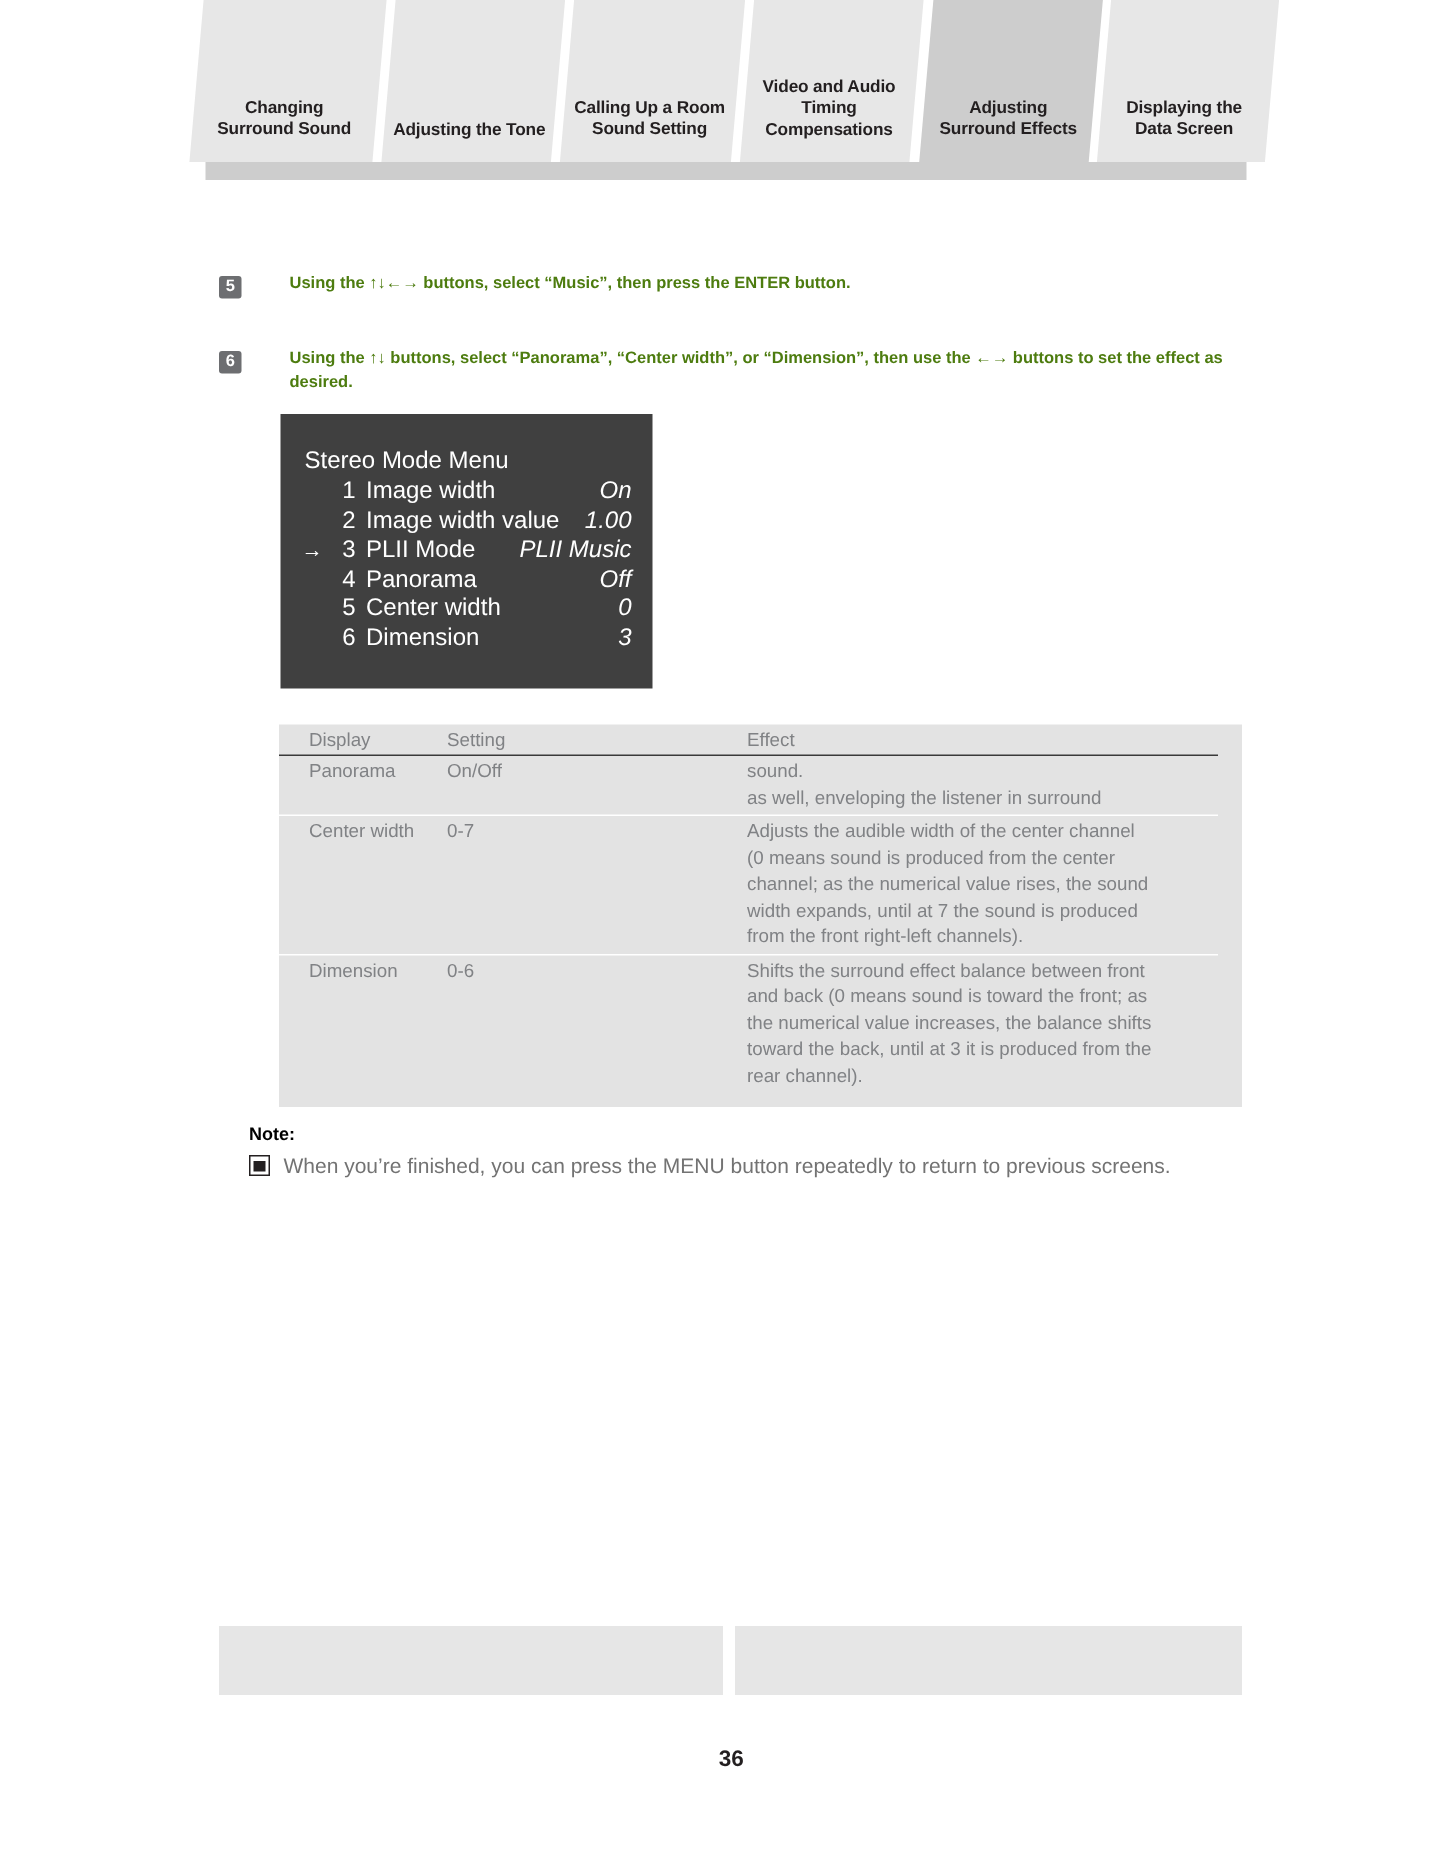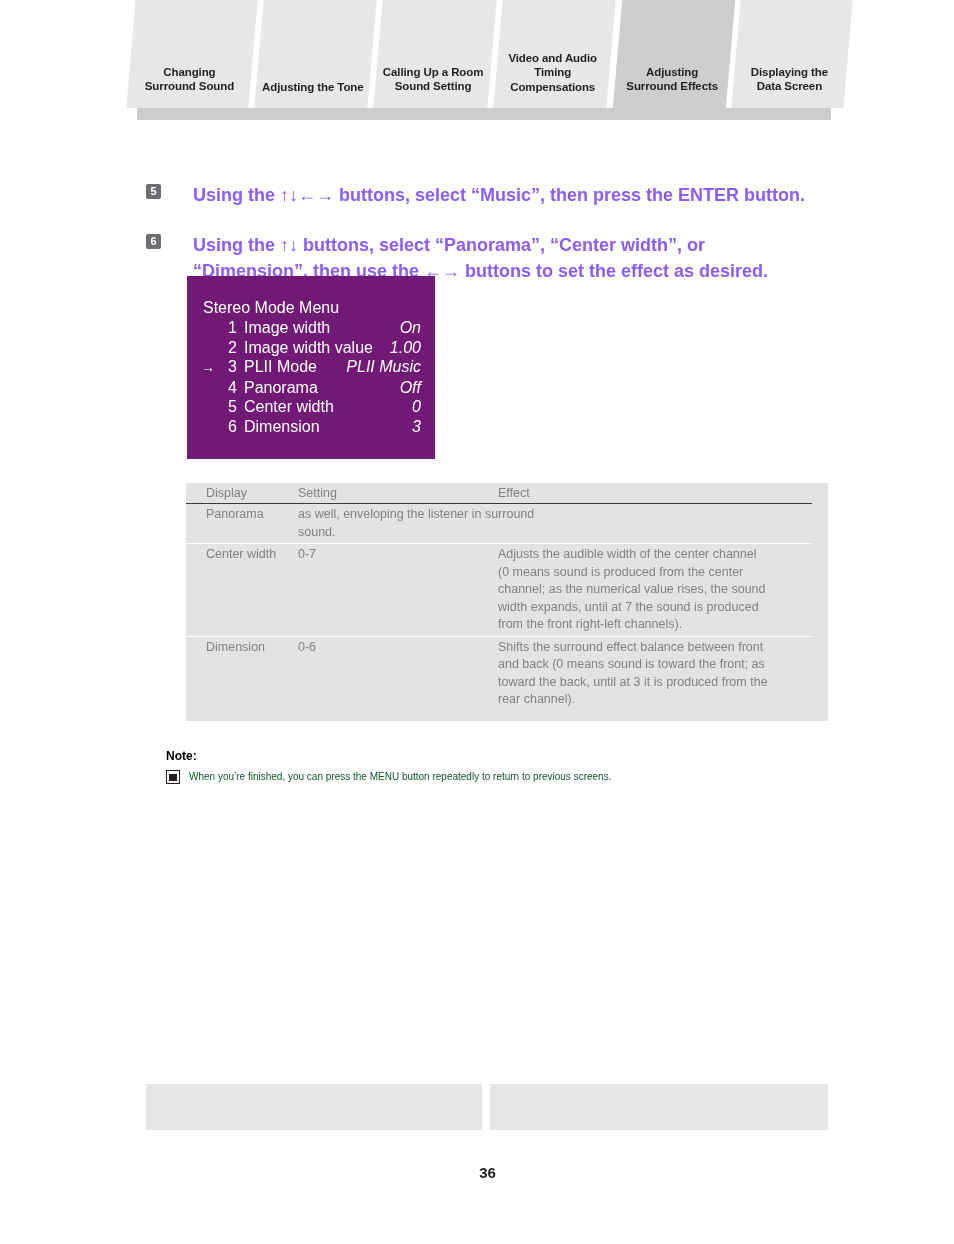--- a/index.html
+++ b/index.html
@@ -74,38 +74,38 @@
     color: #ffffff;
     font-size: 11px;
     font-weight: bold;
     line-height: 15px;
     text-align: center;
     flex: 0 0 auto;
     margin-top: 2px;
   }
   .step-text {
     margin-left: 32px;
-    font-size: 18px;
+    font-size: 11px;
     font-weight: bold;
     line-height: 1.45;
-    color: #8b5cf6;
+    color: #4d7c0f;
     max-width: 630px;
   }
 
   #step5 { left: 146px; top: 182px; }
   #step6 { left: 146px; top: 232px; }
 
   
   .osd {
     position: absolute;
     left: 187px;
     top: 276px;
     width: 248px;
     height: 183px;
-    background: #701a75;
+    background: #404040;
     color: #ffffff;
     box-sizing: border-box;
     padding: 22px 14px 0 14px;
   }
   .osd-title {
     font-size: 16px;
     line-height: 20px;
     color: #ffffff;
     font-weight: normal;
     margin-left: 2px;
@@ -219,23 +219,23 @@
     content: "";
     position: absolute;
     left: 1.6px;
     right: 1.6px;
     top: 3.4px;
     bottom: 1.6px;
     background: #231f20;
   }
   .note-text {
     margin-left: 9px;
-    font-size: 10px;
+    font-size: 14px;
     line-height: 16px;
-    color: #14532d;
+    color: #737373;
     text-align: center;
   }
 
   
   .footer-box {
     position: absolute;
     top: 1084px;
     height: 46px;
     background: #e6e6e6;
   }
@@ -343,23 +343,24 @@
 <div class="spec-table">
 
   <div class="spec-row spec-head">
     <div class="c-display">Display</div>
     <div class="c-setting">Setting</div>
     <div class="c-effect">Effect</div>
   </div>
 
   <div class="spec-row spec-body-row">
     <div class="c-display">Panorama</div>
+    <div class="c-setting">On/Off</div>
     <div class="c-effect">
+      <span class="effect-line">sound.</span>
       <span class="effect-line">as well, enveloping the listener in surround</span>
-      <span class="effect-line">sound.</span>
     </div>
   </div>
 
   <div class="spec-row spec-body-row">
     <div class="c-display">Center width</div>
     <div class="c-setting">0-7</div>
     <div class="c-effect">
       <span class="effect-line">Adjusts the audible width of the center channel</span>
       <span class="effect-line">(0 means sound is produced from the center</span>
       <span class="effect-line">channel; as the numerical value rises, the sound</span>
@@ -367,20 +368,21 @@
       <span class="effect-line">from the front right-left channels).</span>
     </div>
   </div>
 
   <div class="spec-row spec-body-row">
     <div class="c-display">Dimension</div>
     <div class="c-setting">0-6</div>
     <div class="c-effect">
       <span class="effect-line">Shifts the surround effect balance between front</span>
       <span class="effect-line">and back (0 means sound is toward the front; as</span>
+      <span class="effect-line">the numerical value increases, the balance shifts</span>
       <span class="effect-line">toward the back, until at 3 it is produced from the</span>
       <span class="effect-line">rear channel).</span>
     </div>
   </div>
 
 </div>
 
 <div class="note-block">
   <div class="note-title">Note:</div>
   <div class="note-line">

